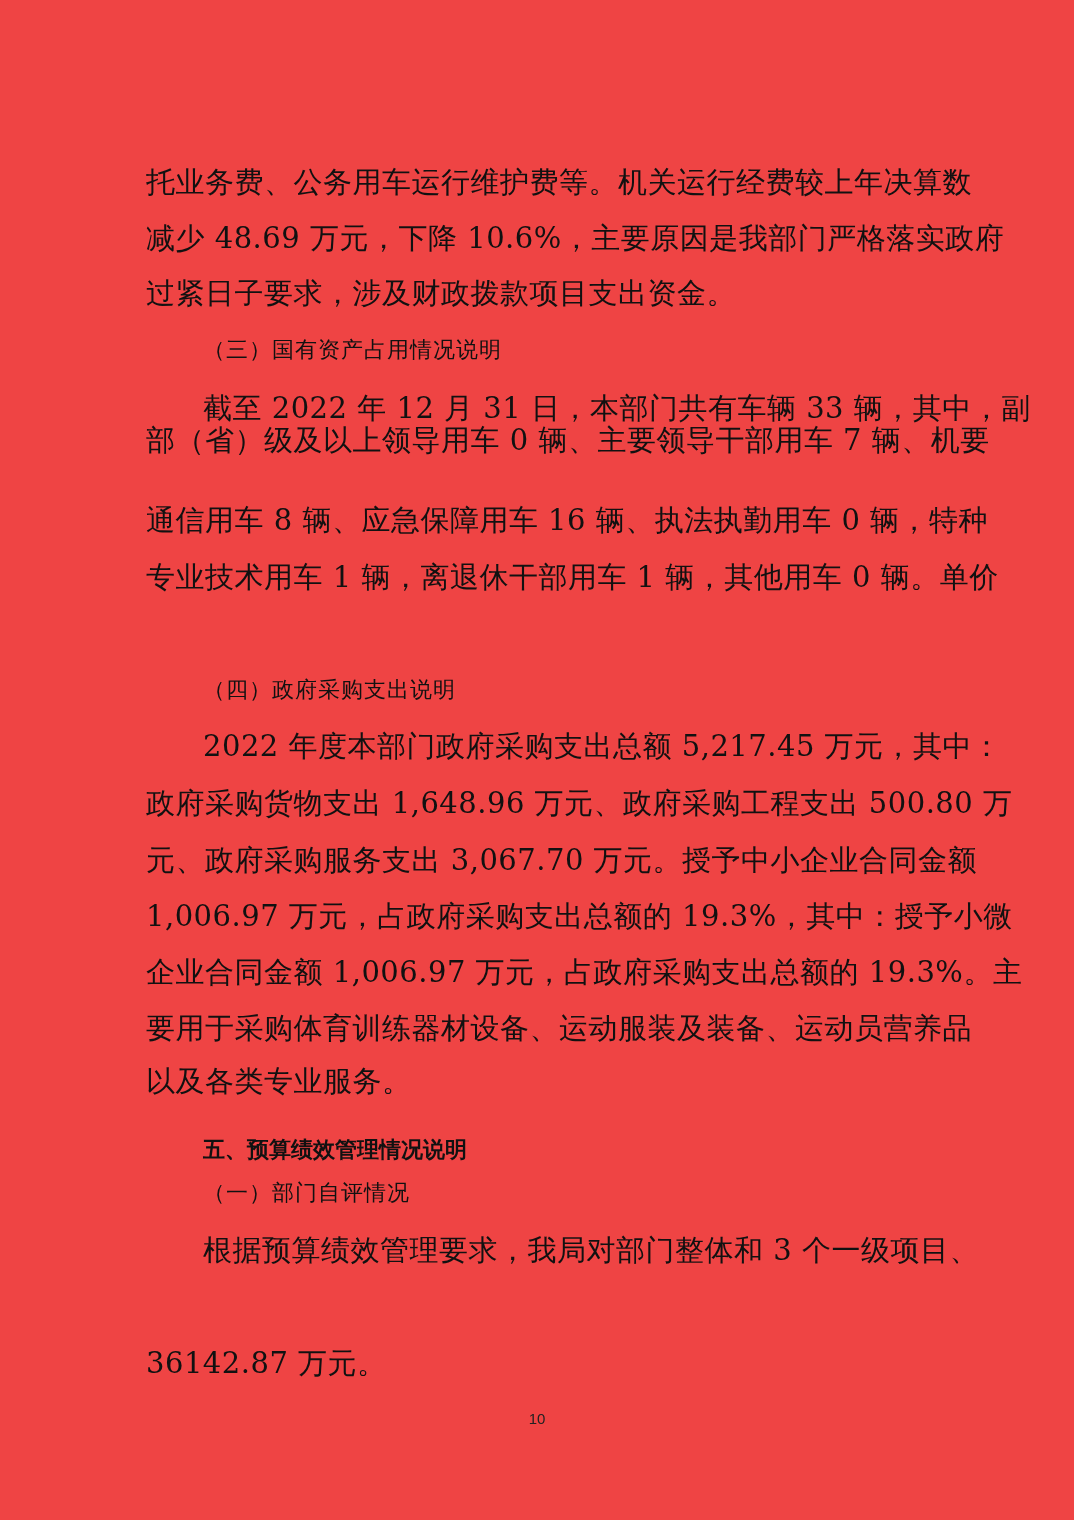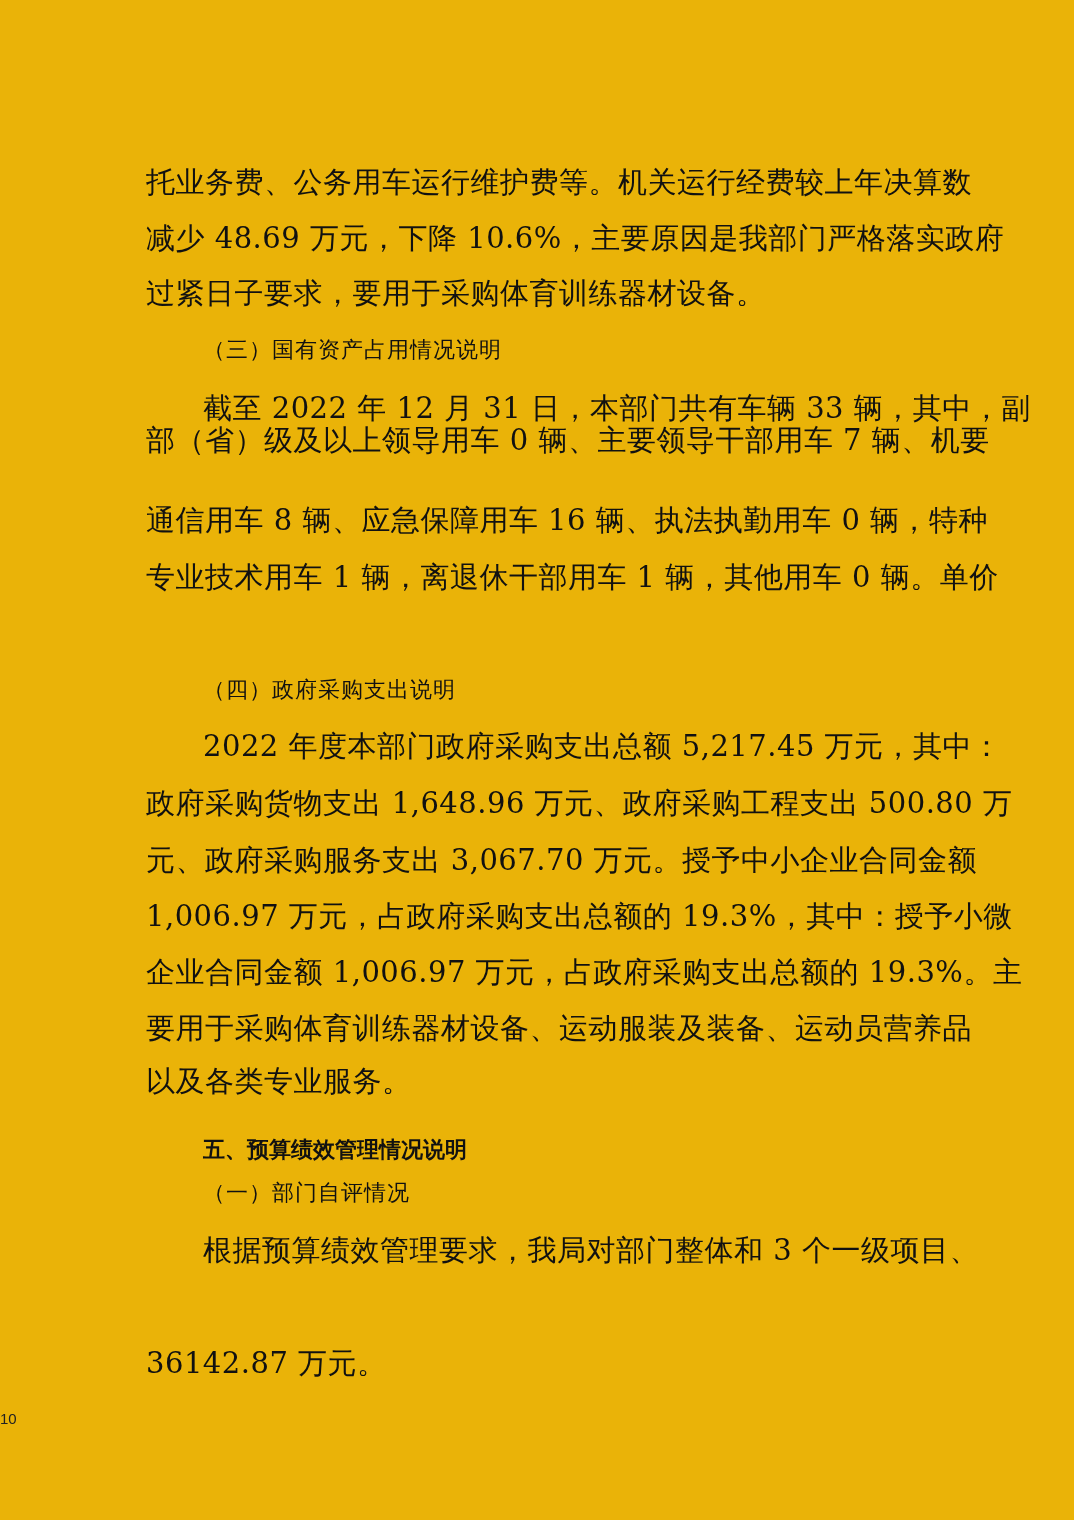--- a/index.html
+++ b/index.html
@@ -1,37 +1,37 @@
 <!DOCTYPE html>
 <html><head>
 <meta charset="utf-8">
 <style>
   html, body { margin: 0; padding: 0; background: #ffffff; }
   body { width: 1074px; height: 1520px; position: relative; overflow: hidden;
          font-family: "DejaVu Serif", "Liberation Serif", serif; color: #111; }
-  .page { position: absolute; left: 0; top: 0; width: 1074px; height: 1520px; background: #eab308; }
+  .page { position: absolute; left: 0; top: 0; width: 1074px; height: 1520px; background: #ef4444; }
   .line { position: absolute; left: 146px; width: 792px; height: 40px; line-height: 40px;
           font-size: 29px; white-space: nowrap; text-align: justify; text-align-last: justify;
           letter-spacing: 0.5px; }
   .line.indent { left: 203px; width: 735px; }
   .line.last { text-align-last: left; }
   .heading { position: absolute; left: 203px; height: 40px; line-height: 40px; font-size: 22px;
              white-space: nowrap; letter-spacing: 1px; }
   .heading.bold { font-family: "DejaVu Sans", "Liberation Sans", sans-serif; font-weight: bold; letter-spacing: 0; margin-top: 12px; }
-  .pagenum { position: absolute; left: 0; width: 1074px; top: 1410px; 
+  .pagenum { position: absolute; left: 0; width: 1074px; top: 1410px; text-align: center;
              font-family: "Liberation Sans", sans-serif; font-size: 15px; color: #222; }
 </style>
 </head>
 <body>
 
 <div class="page">
 
   <div class="line" style="top:162px">托业务费、公务用车运行维护费等。机关运行经费较上年决算数</div>
   <div class="line" style="top:218px">减少 48.69 万元，下降 10.6%，主要原因是我部门严格落实政府</div>
-  <div class="line last" style="top:273px">过紧日子要求，要用于采购体育训练器材设备。</div>
+  <div class="line last" style="top:273px">过紧日子要求，涉及财政拨款项目支出资金。</div>
 
   <div class="heading" style="top:330px">（三）国有资产占用情况说明</div>
 
   <div class="line indent" style="top:388px">截至 2022 年 12 月 31 日，本部门共有车辆 33 辆，其中，副</div>
   <div class="line" style="top:420px">部（省）级及以上领导用车 0 辆、主要领导干部用车 7 辆、机要</div>
   <div class="line" style="top:500px">通信用车 8 辆、应急保障用车 16 辆、执法执勤用车 0 辆，特种</div>
   <div class="line" style="top:557px">专业技术用车 1 辆，离退休干部用车 1 辆，其他用车 0 辆。单价</div>
 
   <div class="heading" style="top:670px">（四）政府采购支出说明</div>
 

